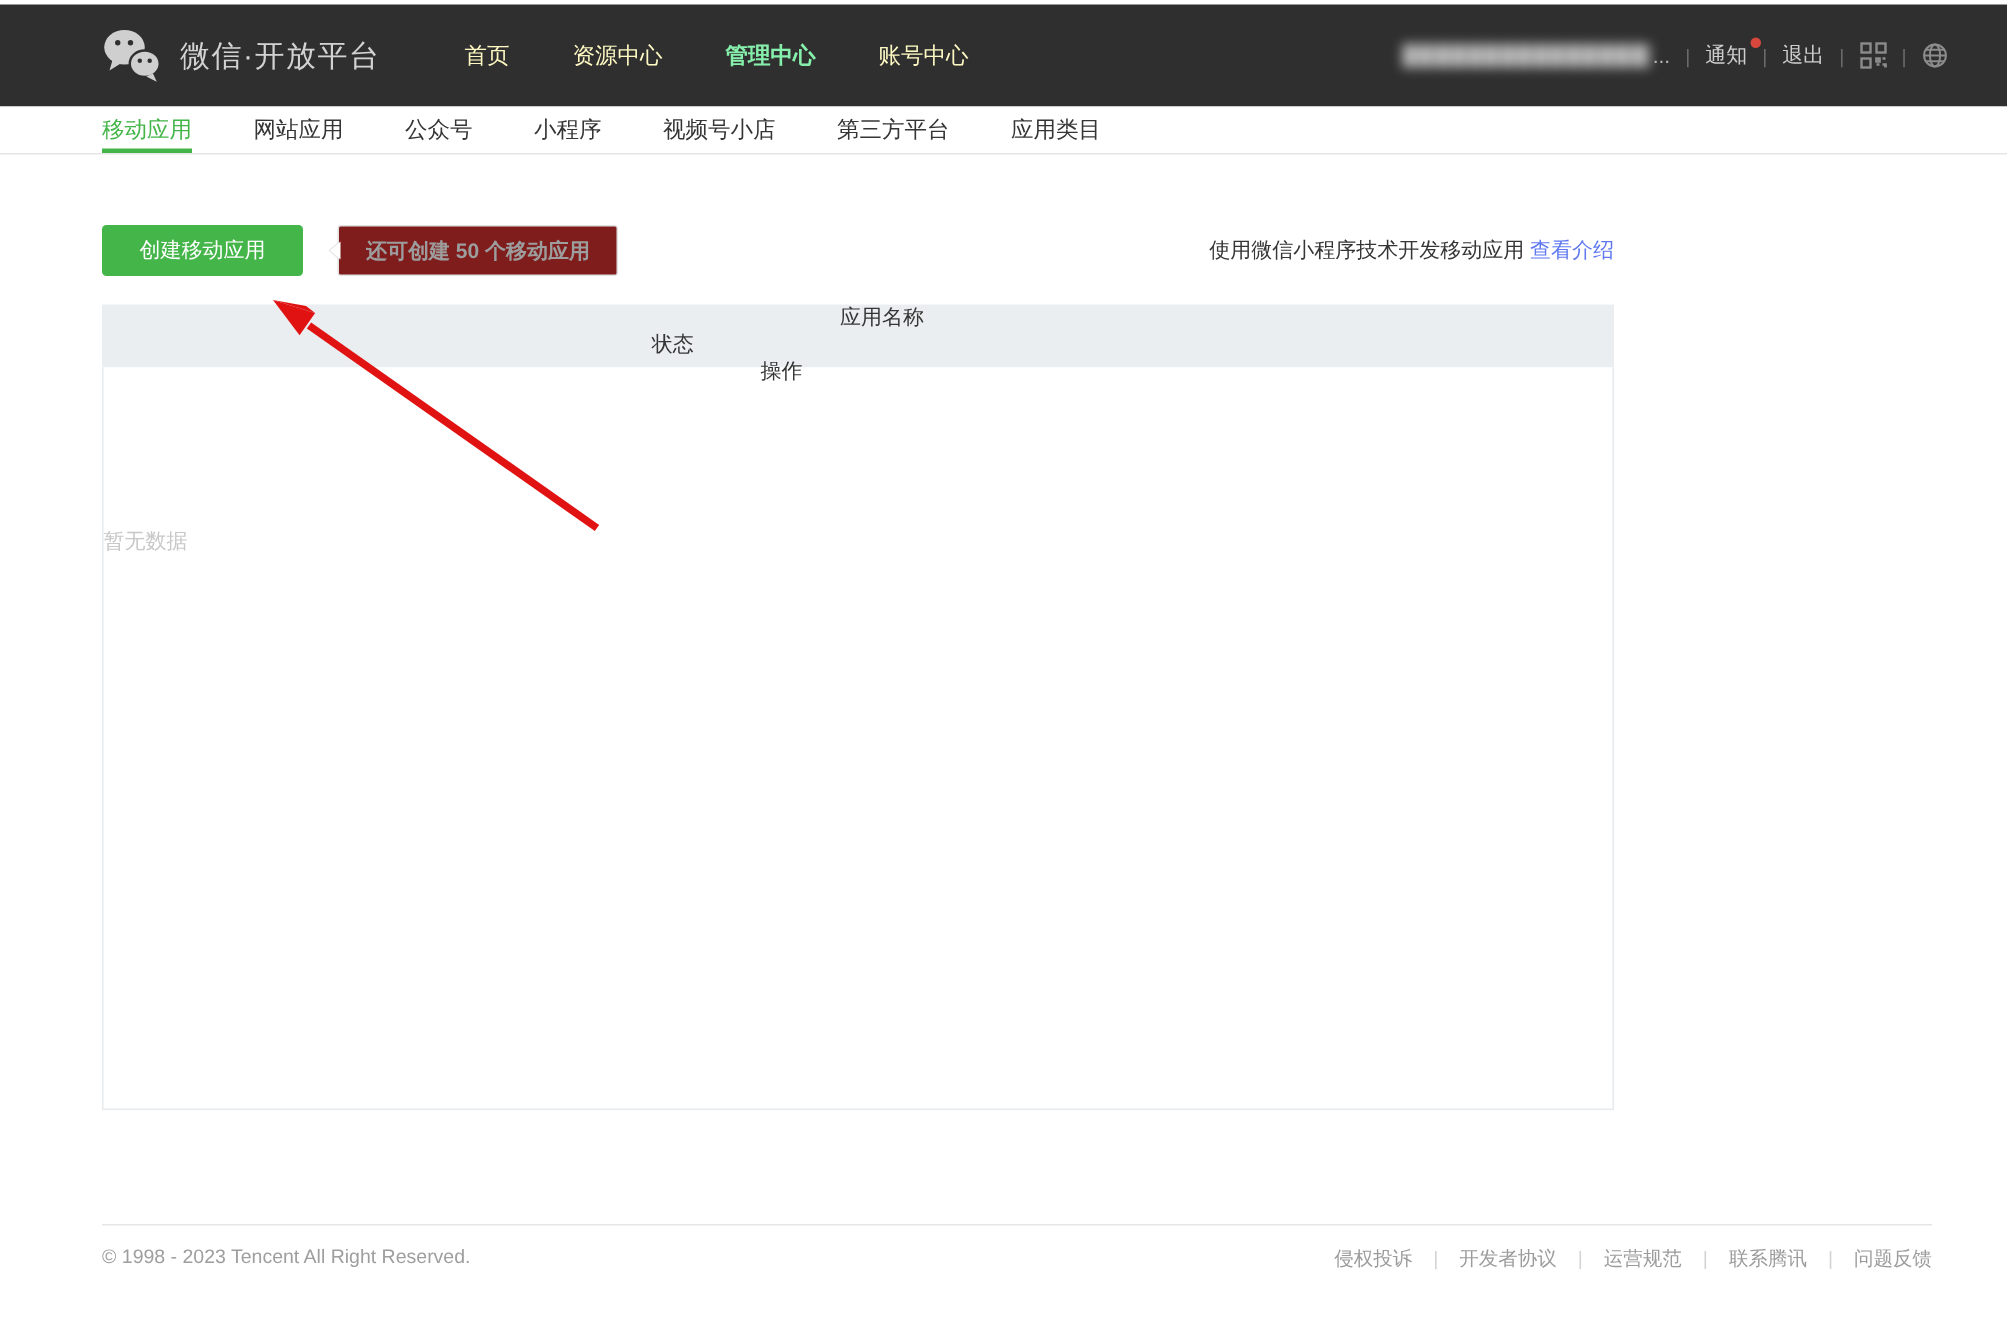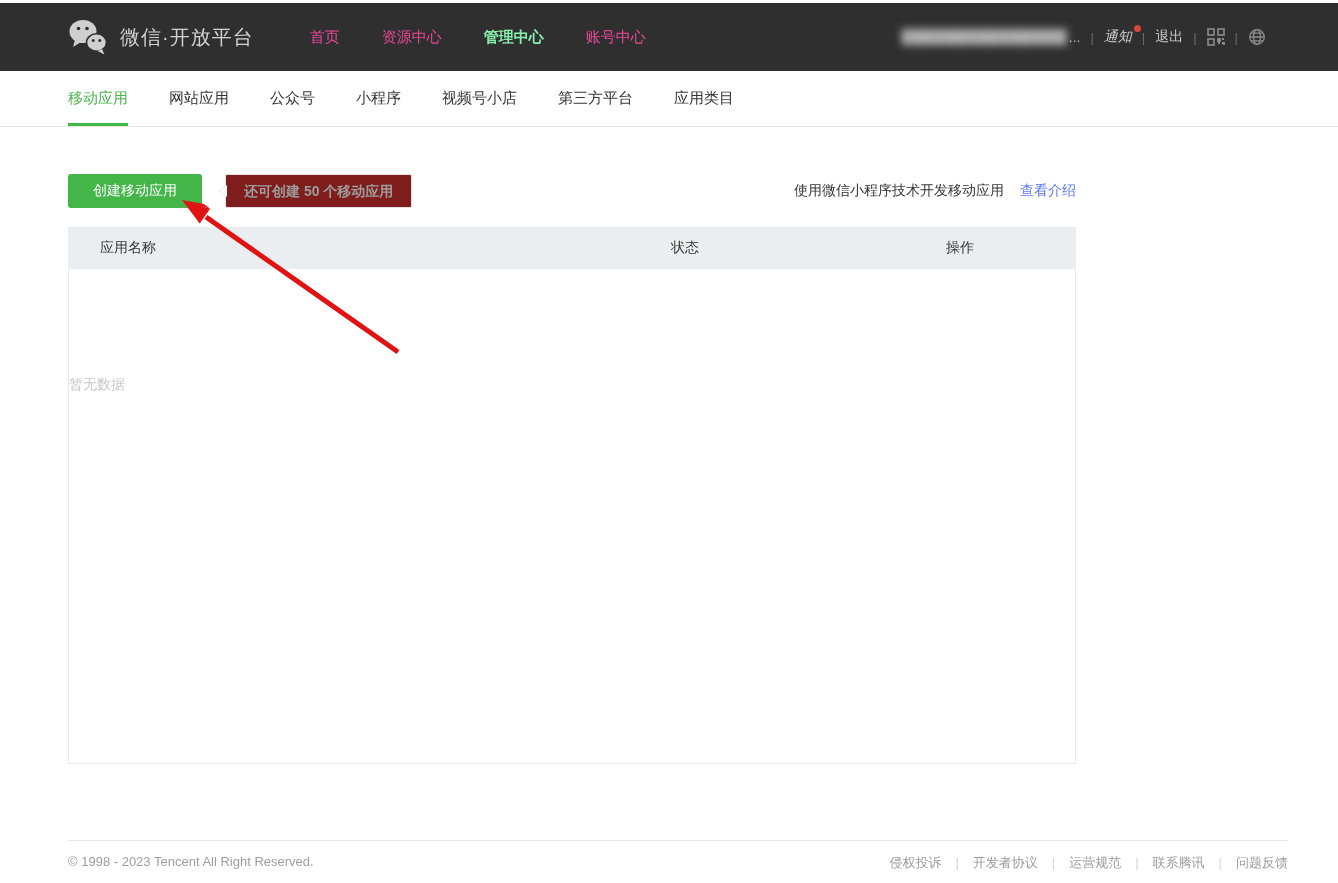--- a/index.html
+++ b/index.html
@@ -3,40 +3,40 @@
 <meta charset="utf-8">
 <style>
   * { margin: 0; padding: 0; box-sizing: border-box; }
   html,body { width: 1338px; height: 883px; background: #fff;
     font-family: "Liberation Sans", "DejaVu Sans", sans-serif; color: #353535; }
   .page { position: relative; width: 1338px; height: 883px; overflow: hidden; background: #fff; }
 
   
   .top-strip { height: 3px; background: #fff; }
   .topbar { height: 68px; background: #2f2f2f; display: flex; align-items: center;
-    padding: 0 72px 0 68px; }
+    padding: 0 39px 0 68px; }
   .brand { display: flex; align-items: center; }
   .brand-logo { width: 40px; height: 38px; margin-right: 12px; }
   .brand-title { color: #d2d2d2; font-size: 20px; letter-spacing: 1px; }
   .topnav { display: flex; align-items: center; margin-left: 56px; gap: 42px; }
-  .topnav-item { color: #ec4899; font-size: 15px; cursor: pointer; white-space: nowrap; }
+  .topnav-item { color: #fef9c3; font-size: 15px; cursor: pointer; white-space: nowrap; }
   .topnav-item.active { color: #86efac; font-weight: bold; }
   .top-right { margin-left: auto; display: flex; align-items: center; color: #cdcdcd; font-size: 14px; }
   .masked-account { filter: blur(4px); color: #bdbdbd; font-size: 14px; letter-spacing: 1px;
     max-width: 165px; overflow: hidden; white-space: nowrap; }
   .ellipsis-suffix { color: #b5b5b5; margin-left: 2px; }
   .tr-divider { color: #6a6a6a; margin: 0 10px; font-size: 13px; }
-  .notify-wrap { position: relative; cursor: pointer; font-style: italic; }
+  .notify-wrap { position: relative; cursor: pointer; }
   .notify-dot { position: absolute; top: -3px; right: -9px; width: 7px; height: 7px;
     border-radius: 50%; background: #d8473c; }
   .top-icon { width: 18px; height: 18px; display: inline-block; cursor: pointer; }
   .top-icon svg { width: 100%; height: 100%; }
 
   
-  .tabbar { height: 56px; background: #fff; border-bottom: 1px solid #e5e5e5;
+  .tabbar { height: 32px; background: #fff; border-bottom: 1px solid #e5e5e5;
     display: flex; align-items: stretch; padding-left: 68px; gap: 41px; }
   .tab { font-size: 15px; color: #353535; display: flex; align-items: center;
     cursor: pointer; border-bottom: 3px solid transparent; padding-top: 2px; white-space: nowrap; }
   .tab.active { color: #44b549; border-bottom-color: #44b549; }
 
   
   .content { width: 1008px; margin-left: 68px; position: relative; }
   .toolbar { margin-top: 47px; display: flex; align-items: center; height: 34px; }
   .create-btn { background: #44b549; color: #fff; font-size: 14px; border: none;
     height: 34px; padding: 0 25px; border-radius: 3px; cursor: pointer;
@@ -44,26 +44,26 @@
   .quota-tip { position: relative; margin-left: 23px; height: 34px; line-height: 32px;
     border: 1px solid #e2e2e2; background: #7f1d1d; color: #9d9d9d; font-size: 14px;
     padding: 0 18px; border-radius: 2px; white-space: nowrap; font-weight: bold; }
   .quota-tip::before { content: ""; position: absolute; left: -7px; top: 10px;
     border-top: 6px solid transparent; border-bottom: 6px solid transparent;
     border-right: 7px solid #e2e2e2; }
   .quota-tip::after { content: ""; position: absolute; left: -6px; top: 10px;
     border-top: 6px solid transparent; border-bottom: 6px solid transparent;
     border-right: 7px solid #ffffff; }
   .toolbar-right { margin-left: auto; font-size: 14px; color: #353535; white-space: nowrap; }
-  .hint-link { color: #5f78f0; text-decoration: none; cursor: pointer; margin-left: 12px; }
+  .hint-link { color: #5f78f0; text-decoration: none; cursor: pointer; margin-left: 0; }
 
   
   .table-card { margin-top: 19px; }
   .table-head { height: 42px; background: #ebeef0; display: flex; align-items: center;
-    font-size: 14px; color: #353535; }
+    font-size: 14px; color: #353535; flex-direction: column; }
   .col-name { flex: 1; padding-left: 32px; }
   .col-status { width: 275px; }
   .col-action { width: 130px; }
   .table-body { height: 495px; background: #fff; border: 1px solid #e7eaec; border-top: none;
     text-align: left; }
   .empty-text { padding-top: 107px; font-size: 14px; color: #c8c8c8; }
 
   
   .footer { width: 1220px; margin: 76px 0 0 68px; border-top: 1px solid #e5e5e5;
     padding-top: 13px; display: flex; align-items: flex-start; font-size: 13px; color: #9e9e9e; }

